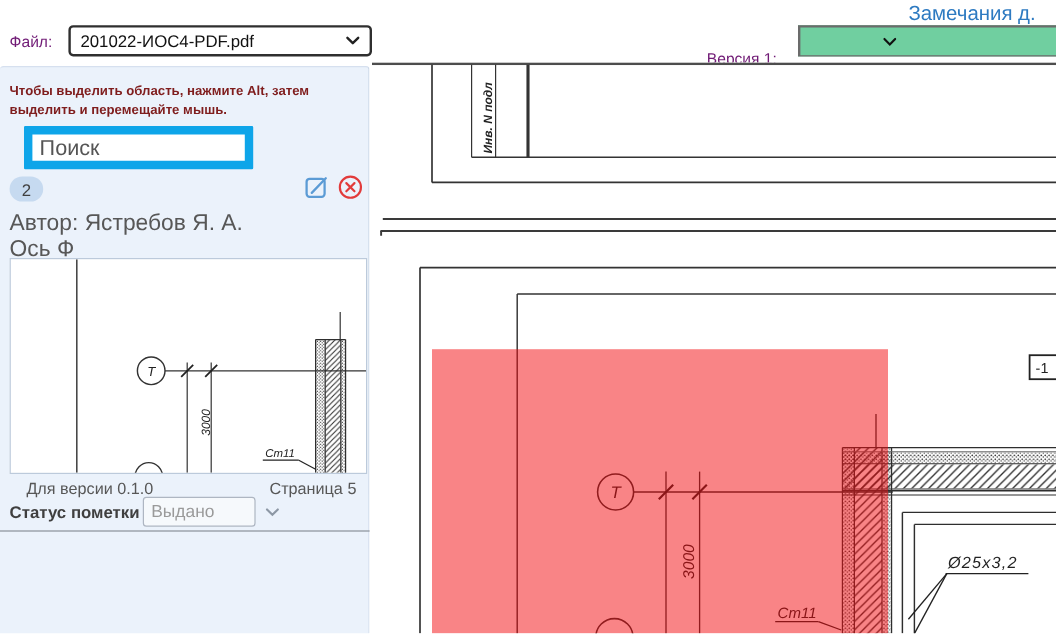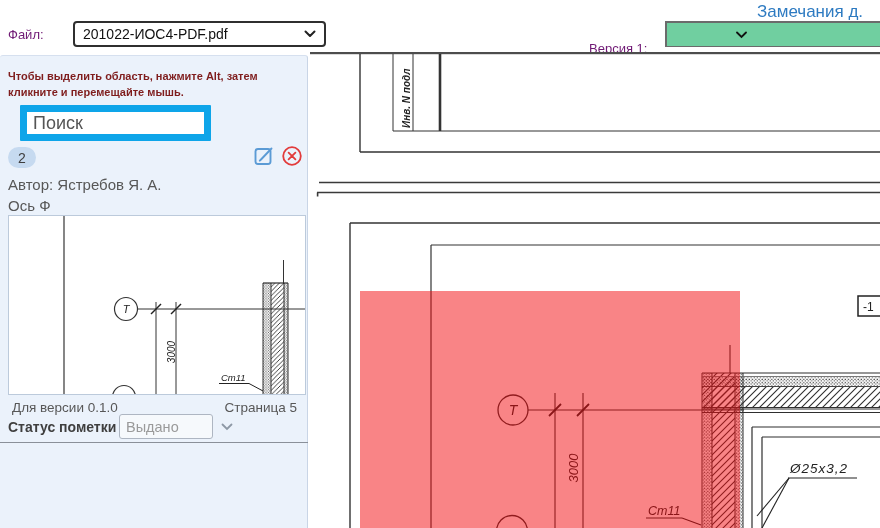--- a/index.html
+++ b/index.html
@@ -15,21 +15,21 @@
   .topbar{left:0;top:0;width:880px;height:55px;background:#fff;}
   .page-title{left:757px;top:2px;font-size:17px;color:#2d7ac1;white-space:nowrap;}
   .lbl{font-size:13px;color:#701a75;}
   .file-lbl{left:8px;top:27px;}
   .ver-lbl{left:589px;top:41px;}
   .select{
     box-sizing:border-box;display:flex;align-items:center;
     border:2px solid #2f2f2f;border-radius:4px;background:#fff;
     font-size:14px;color:#111;cursor:pointer;
   }
-  .file-select{left:57px;top:21px;width:253px;height:26px;padding:0 8px;margin-left:16px;}
+  .file-select{left:57px;top:21px;width:253px;height:26px;padding:0 8px;}
   .file-select .txt{flex:1;white-space:nowrap;overflow:hidden;}
   .ver-select{
     left:665px;top:21px;width:226px;height:26px;padding:0 7px;
     background:#70cfa0;border:1px solid #6b6b6b;border-left-width:2px;border-top-width:2px;border-radius:0;
   }
   .chev{flex:0 0 auto;margin-left:4px;}
 
   
   .sidebar{
     left:0;top:55px;width:308px;height:473px;
@@ -44,29 +44,29 @@
   }
   .search::placeholder{color:#555;opacity:1;}
   .badge{
     left:8px;top:91px;min-width:28px;height:21px;border-radius:11px;
     background:#c6daf0;color:#3f3f3f;font-size:14px;
     display:flex;align-items:center;justify-content:center;
   }
   .icon-btn{cursor:pointer;}
   .edit-ic{left:252px;top:88px;}
   .del-ic{left:281px;top:89px;}
-  .meta-line{font-size:15px;color:#575757;white-space:nowrap;}
+  .meta-line{font-size:19px;color:#575757;white-space:nowrap;}
   .author{left:8px;top:120px;}
   .axis-title{left:8px;top:141px;}
   .thumb{
     left:8px;top:159px;width:296px;height:178px;background:#fff;
     border:1px solid #bccadb;box-sizing:content-box;cursor:pointer;
   }
   .small-meta{font-size:13.5px;color:#575757;}
-  .ver-note{left:12px;top:344px;text-align:center;}
+  .ver-note{left:22px;top:344px;text-align:center;}
   .page-note{right:10px;top:344px;}
   .status-lbl{left:8px;top:363px;font-size:14px;font-weight:bold;color:#3f3f3f;}
   .status-select{
     left:119px;top:358px;width:94px;height:25px;padding:0 6px;
     border:1px solid #aeb6c2;border-radius:3px;background:#f6f9fc;
     font-size:14.5px;color:#9a9a9a;gap:28px;
   }
   .divider{left:0;top:386px;width:308px;height:1px;background:#8a9099;}
 
   
@@ -91,21 +91,21 @@
   <div class="abs select ver-select">
     <svg class="chev" width="11" height="8" viewBox="0 0 11 8" style="margin-left:62px">
       <path d="M1 1.5 L5.5 6 L10 1.5" fill="none" stroke="#111" stroke-width="1.8" stroke-linecap="round"></path>
     </svg>
   </div>
 </div>
 
 <div class="abs sidebar">
   <div class="abs hint">
     <div>Чтобы выделить область, нажмите Alt, затем</div>
-    <div>кликните и перемещайте мышь.</div>
+    <div>выделить и перемещайте мышь.</div>
   </div>
 
   <input class="abs search" placeholder="Поиск" style="">
 
   <div class="abs badge">2</div>
 
   <svg class="abs icon-btn edit-ic" width="24" height="24" viewBox="0 0 24 24">
     <rect x="3.5" y="5" width="15" height="15" rx="2.5" fill="none" stroke="#5b9bd5" stroke-width="1.9"></rect>
     <path d="M9 15.5 L19.5 4.5 M9 15.5 L7.8 16.7" fill="none" stroke="#5b9bd5" stroke-width="1.9" stroke-linecap="round"></path>
   </svg>

